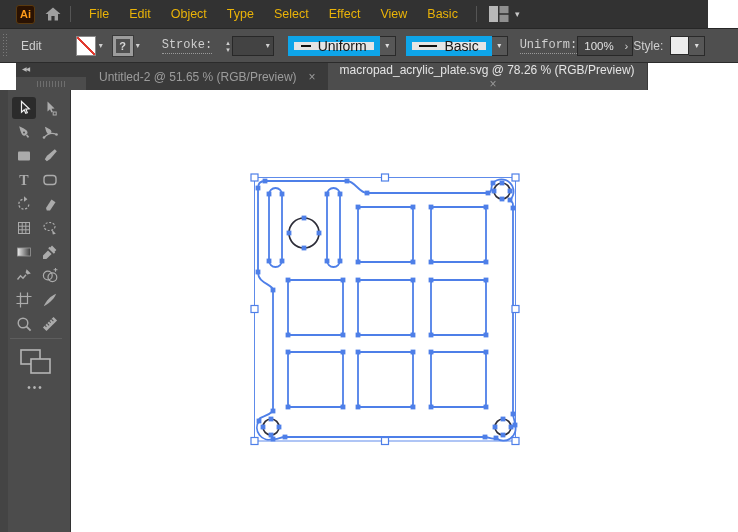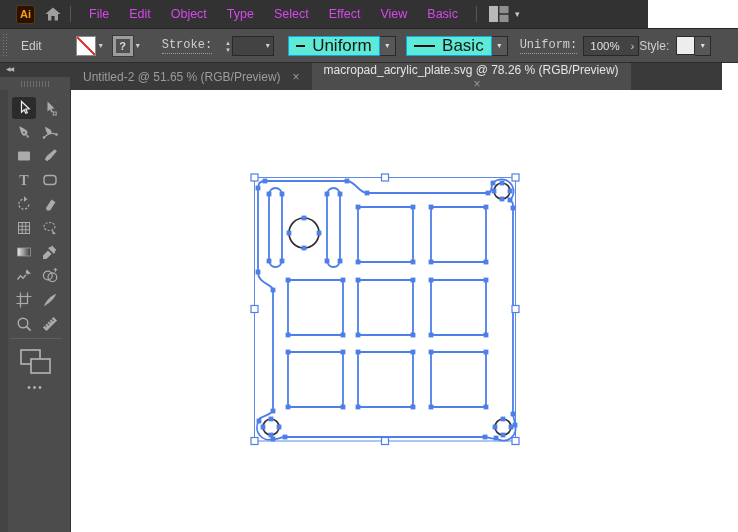--- a/index.html
+++ b/index.html
@@ -1,27 +1,27 @@
 <!DOCTYPE html>
 <html><head>
 <meta charset="utf-8">
 <style>
   * { margin:0; padding:0; box-sizing:border-box; }
   html,body { width:738px; height:532px; overflow:hidden; background:#fff;
     font-family:"Liberation Sans", sans-serif; }
 
   
-  #menubar { position:absolute; left:0; top:0; width:648px; height:28px;
+  #menubar { position:absolute; left:0; top:0; width:708px; height:28px;
     background:#323232; display:flex; align-items:center; }
   #ai-logo { width:19px; height:19px; margin-left:16px; border-radius:3px;
     background:#2a1202; border:1px solid #5a3a10; color:#ff9c1a; font-size:11px;
     font-weight:bold; display:flex; align-items:center; justify-content:center; }
   #home-btn { margin-left:9px; display:flex; align-items:center; }
   .vsep { width:1px; height:16px; background:#555; margin:0 8px; }
-  .menu-item { color:#d946ef; font-size:12.5px; padding:0 10px; height:28px;
+  .menu-item { color:#eab308; font-size:12.5px; padding:0 10px; height:28px;
     line-height:28px; cursor:default; }
   #workspace-btn { display:flex; align-items:center; gap:6px; margin-left:4px; }
   .chev { color:#c9c9c9; font-size:9px; }
 
   
   #controlbar { position:absolute; left:0; top:28px; width:738px; height:35px;
     background:#4f4f4f; border-top:1px solid #272727; border-bottom:1px solid #2b2b2b;
     display:flex; align-items:center; color:#cfcfcf; font-size:12px; }
   #ctrl-grip { width:6px; height:24px; margin-left:3px;
     background-image:repeating-linear-gradient(#7a7a7a 0 1px, transparent 1px 3px),
@@ -33,31 +33,31 @@
     background:#fff linear-gradient(to top right, transparent 45%, #e03a30 45%, #e03a30 55%, transparent 55%); }
   #stroke-swatch { width:20px; height:20px; margin-left:10px; border:3px solid #9c9c9c;
     outline:1px solid #3a3a3a; display:flex; align-items:center; justify-content:center;
     color:#d8d8d8; font-size:11px; font-weight:bold; background:#4f4f4f; }
   .swchev { font-size:8px; color:#cfcfcf; margin-left:3px; }
   #stepper { display:flex; flex-direction:column; margin-left:14px; margin-right:2px;
     font-size:7px; color:#cfcfcf; line-height:7px; }
   .field { height:20px; background:#434343; border:1px solid #282828; display:flex;
     align-items:center; color:#e0e0e0; font-size:11.5px; }
   #strokew-field { width:42px; justify-content:flex-end; padding-right:3px; }
-  .well { height:20px; background:#5eead4; border:1px solid #0ea5e9; display:flex;
-    align-items:center; color:#161616; font-size:17px; padding:0 7px; }
+  .well { height:20px; background:#e5e5e5; border:6px solid #0ea5e9; display:flex;
+    align-items:center; color:#161616; font-size:14px; padding:0 7px; }
   .well .line { width:28px; height:2px; background:#111; margin-right:7px; }
   .wellchev { width:16px; height:20px; background:#575757; border:1px solid #2a2a2a;
     border-left:none; display:flex; align-items:center; justify-content:center;
     font-size:8px; color:#ddd; }
   #opacity-field { width:56px; padding:0 4px 0 6px; justify-content:space-between; }
   #style-swatch { width:19px; height:19px; background:#ededed; border:1px solid #2a2a2a; }
 
   
-  #tabbar { position:absolute; left:0; top:63px; width:722px; height:27px;
+  #tabbar { position:absolute; left:16px; top:63px; width:632px; height:27px;
     background:#3a3a3a; display:flex; }
   #dock-header { width:71px; height:27px; flex:none; position:relative; }
   #collapse-btn { position:absolute; left:6px; top:2px; color:#b9b9b9; font-size:6px;
     letter-spacing:-1px; }
   #panel-top { position:absolute; left:0; bottom:0; width:70px; height:13px;
     background:#4c4c4c; display:flex; align-items:center; justify-content:center; }
   #panel-grip { width:28px; height:6px;
     background:repeating-linear-gradient(90deg, #6e6e6e 0 1px, transparent 1px 3px); }
   .tab { height:27px; display:flex; align-items:center; padding:0 12px;
     font-size:12px; color:#9c9c9c; cursor:default; }
@@ -138,21 +138,21 @@
     <span class="line"></span>
     <span>Uniform</span>
   </div>
   <div class="wellchev">▾</div>
   <div class="well" style="margin-left:10px; width:86px;">
     <span class="line"></span>
     <span>Basic</span>
   </div>
   <div class="wellchev">▾</div>
   <span class="ulbl" style="margin-left:12px;">Uniform:</span>
-  <div id="opacity-field" class="field" style="margin-left:6px;">
+  <div id="opacity-field" class="field" style="">
     <span>100%</span>
     <span style="color:#cfcfcf;">›</span>
   </div>
   <span style="margin-left:0;">Style:</span>
   <div id="style-swatch" style="margin-left:7px;"></div>
   <div class="wellchev">▾</div>
 </div>
 
 <div id="tabbar">
   <div id="dock-header">

